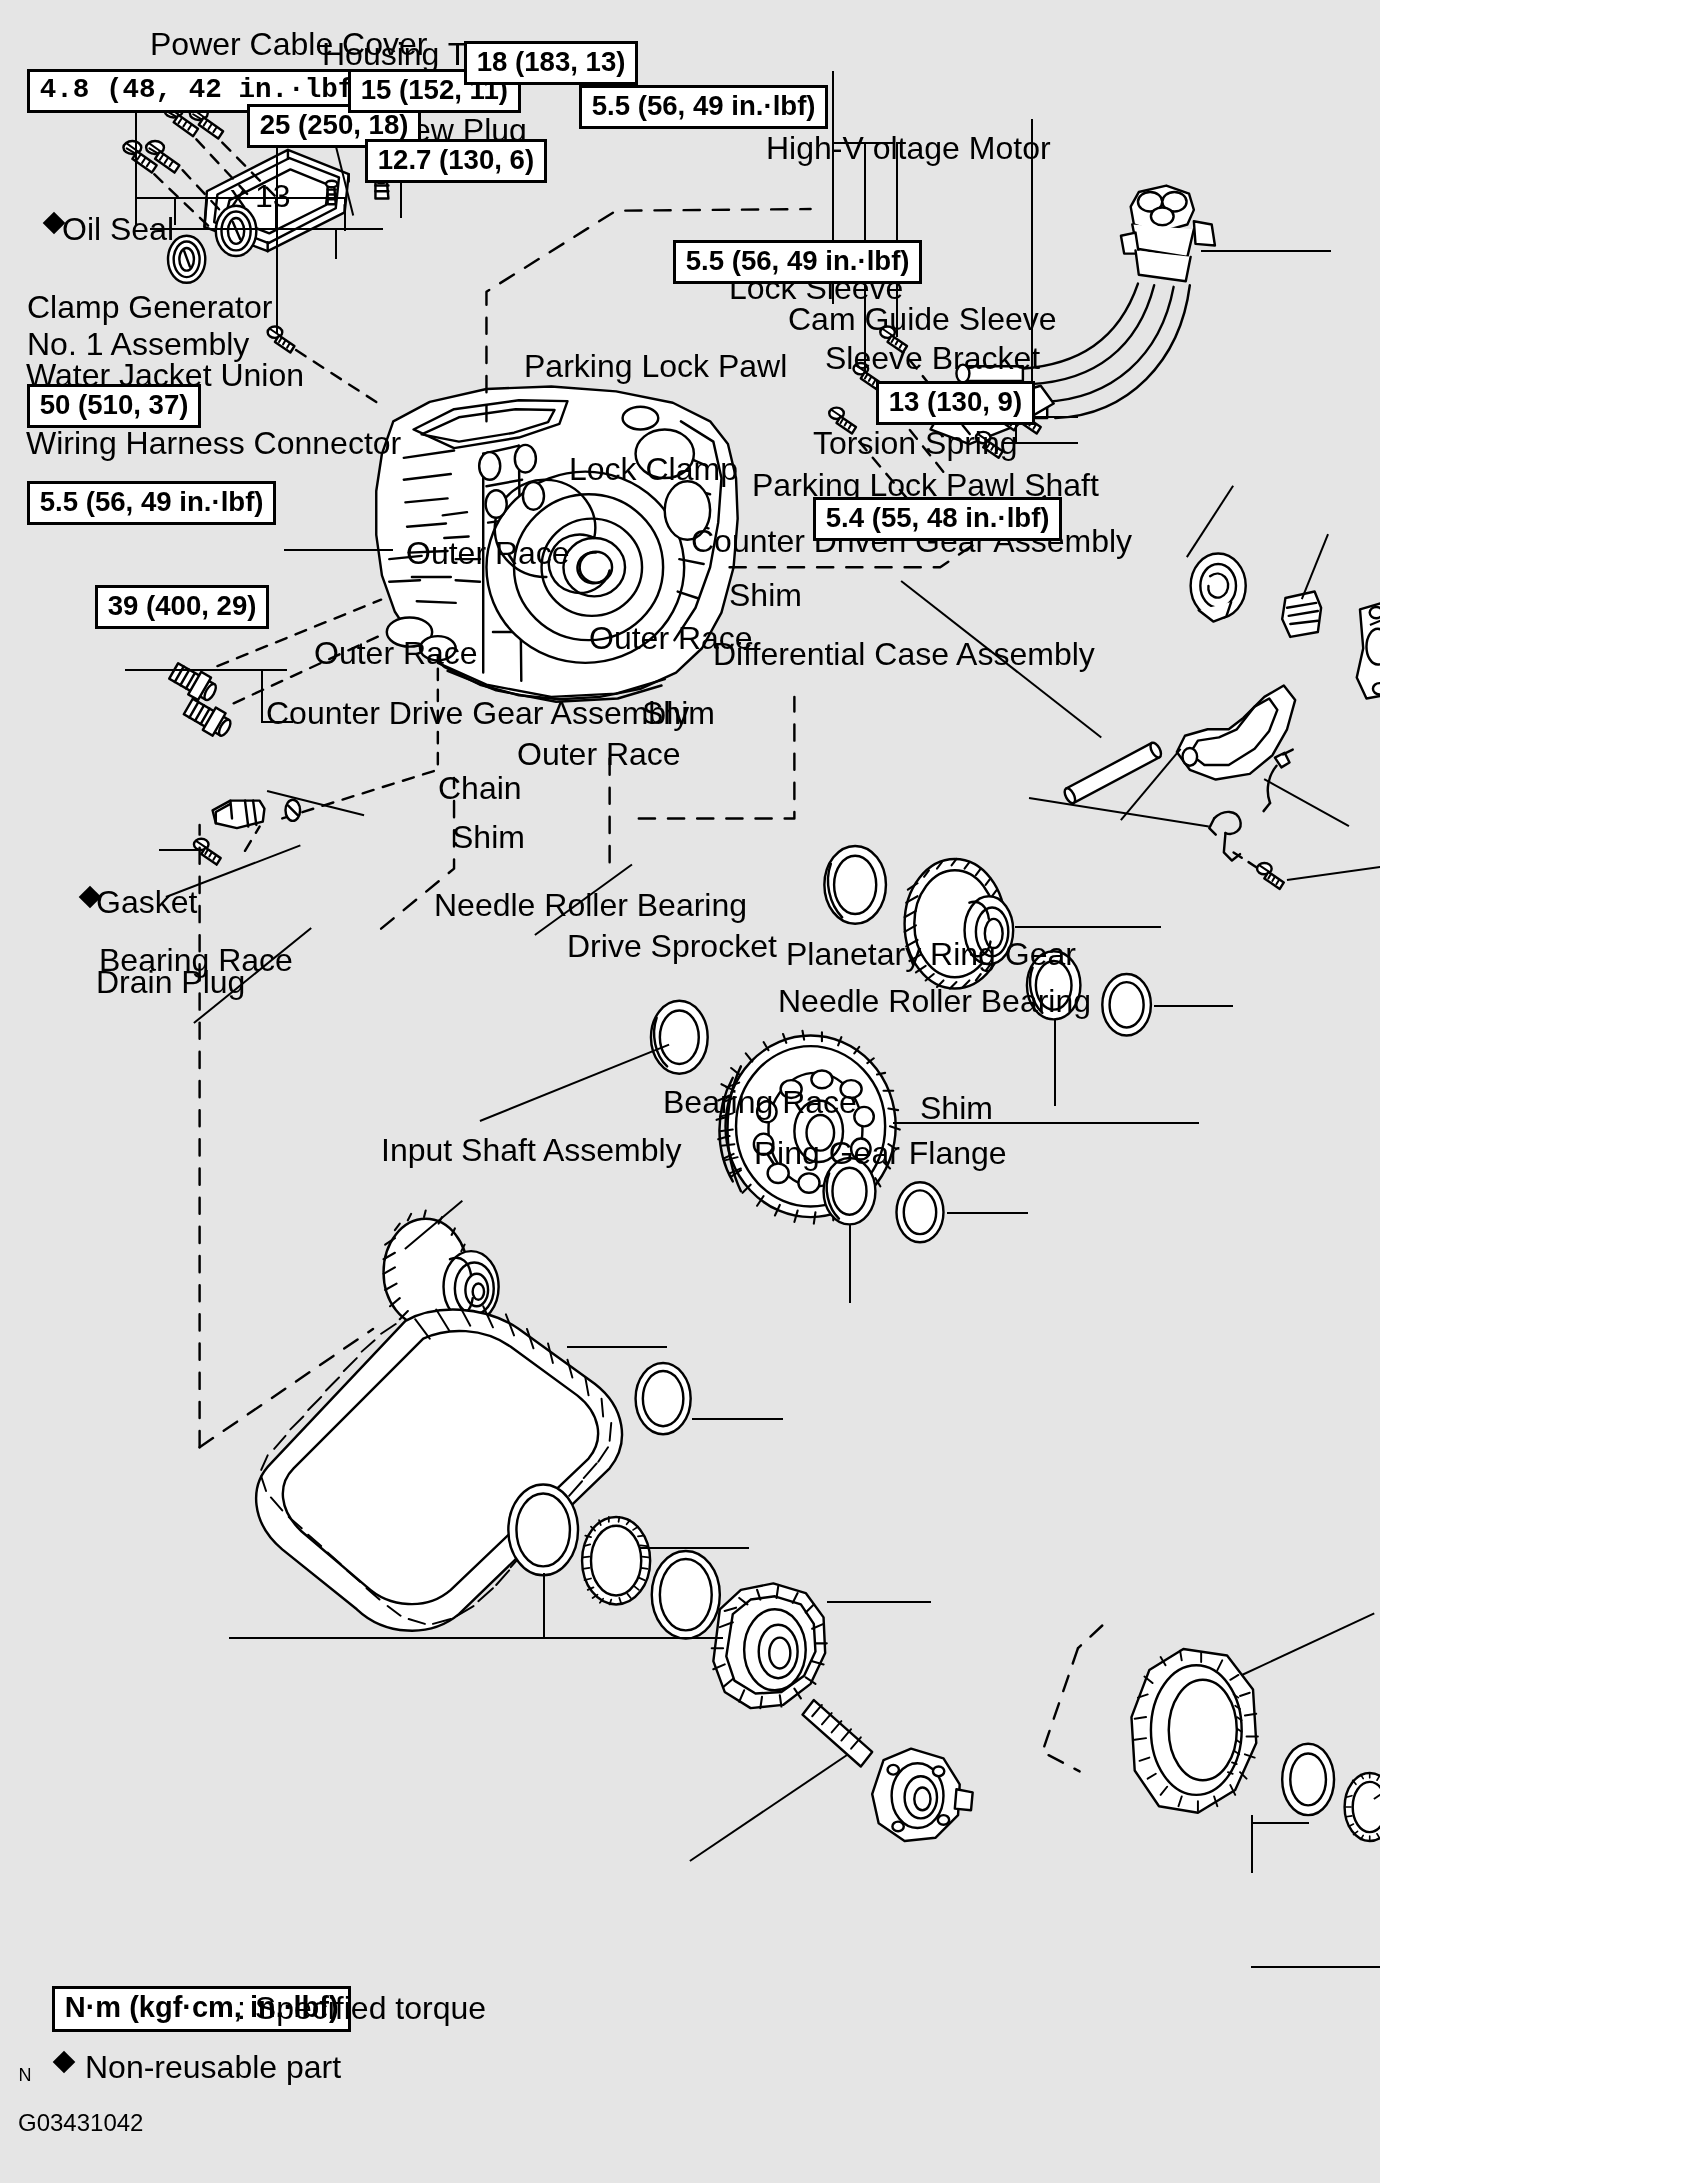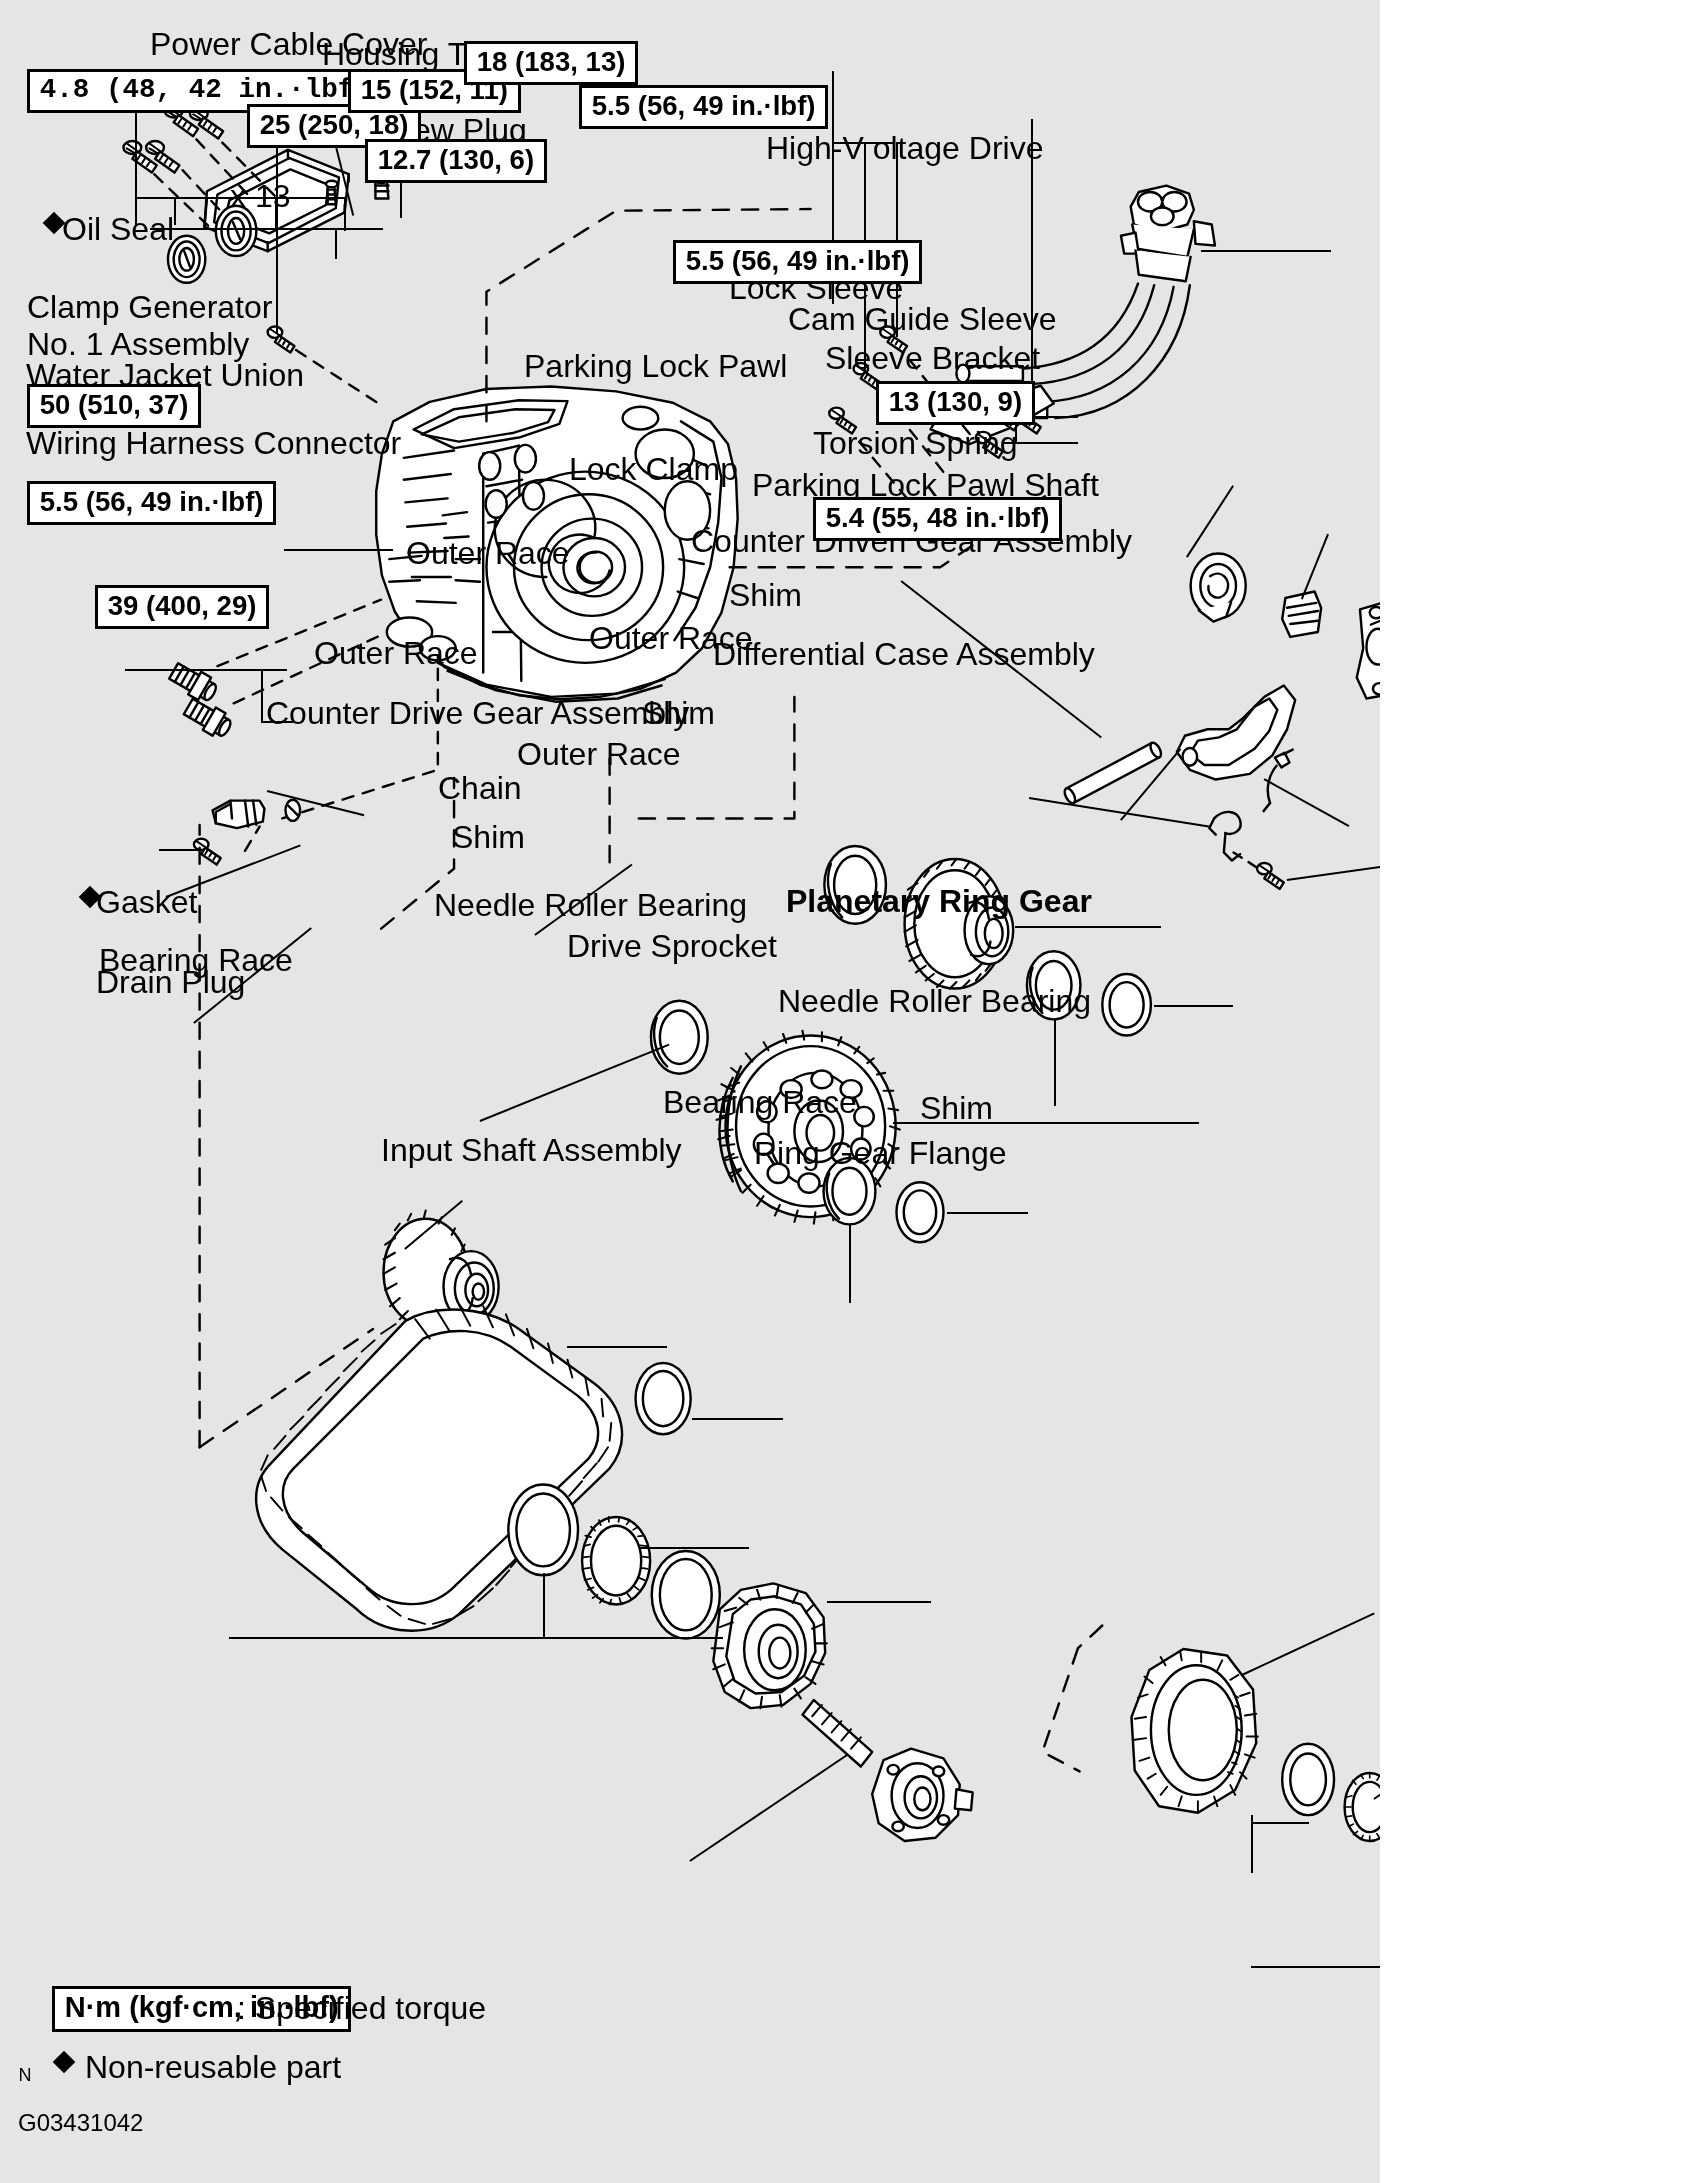--- a/index.html
+++ b/index.html
@@ -672,21 +672,21 @@
   <div class="ln h" style="left:1251px;top:1966px;width:180px;"></div>
   <div class="ln v" style="left:1431px;top:1872px;height:96px;"></div>
 
   <div class="ln v" style="left:1498px;top:1919px;height:91px;"></div>
 
   <div class="ln h" style="left:1579px;top:1922px;width:84px;"></div>
 
   <div class="lbl" style="left:150px;top:26px;">Power Cable Cover</div>
   <div class="lbl" style="left:322px;top:36px;">Housing Tube</div>
   <div class="lbl" style="left:365px;top:112px;">Screw Plug</div>
-  <div class="lbl" style="left:766px;top:130px;">High-V oltage Drive</div>
+  <div class="lbl" style="left:766px;top:130px;">High-V oltage Motor</div>
 
   <div class="diamond" style="left:46px;top:215px;"></div>
   <div class="lbl" style="left:62px;top:211px;">Oil Seal</div>
 
   <div class="lbl" style="left:27px;top:289px;">Clamp Generator</div>
   <div class="lbl" style="left:27px;top:326px;">No. 1 Assembly</div>
 
   <div class="lbl" style="left:26px;top:357px;">Water Jacket Union</div>
   <div class="lbl" style="left:26px;top:425px;">Wiring Harness Connector</div>
 
@@ -711,21 +711,21 @@
   <div class="lbl" style="left:713px;top:636px;">Differential Case Assembly</div>
   <div class="lbl" style="left:266px;top:695px;">Counter Drive Gear Assembly</div>
   <div class="lbl" style="left:517px;top:736px;">Outer Race</div>
   <div class="lbl" style="left:642px;top:695px;">Shim</div>
   <div class="lbl" style="left:438px;top:770px;">Chain</div>
   <div class="lbl" style="left:452px;top:819px;">Shim</div>
   <div class="lbl" style="left:434px;top:887px;">Needle Roller Bearing</div>
   <div class="lbl" style="left:99px;top:942px;">Bearing Race</div>
   <div class="lbl" style="left:567px;top:928px;">Drive Sprocket</div>
   <div class="lbl" style="left:381px;top:1132px;">Input Shaft Assembly</div>
-  <div class="lbl" style="left:786px;top:883px;font-weight:bold;">Planetary Ring Gear</div>
+  <div class="lbl" style="left:786px;top:936px;">Planetary Ring Gear</div>
   <div class="lbl" style="left:778px;top:983px;">Needle Roller Bearing</div>
   <div class="lbl" style="left:663px;top:1084px;">Bearing Race</div>
   <div class="lbl" style="left:754px;top:1135px;">Ring Gear Flange</div>
   <div class="lbl" style="left:920px;top:1090px;">Shim</div>
 
   <div class="torque" style="left:27px;top:69px;font-family:Liberation Mono, monospace;">4.8 (48, 42 in.·lbf)</div>
   <div class="torque" style="left:247px;top:104px;">25 (250, 18)</div>
   <div class="torque" style="left:348px;top:69px;">15 (152, 11)</div>
   <div class="torque" style="left:365px;top:139px;">12.7 (130, 6)</div>
   <div class="torque" style="left:464px;top:41px;">18 (183, 13)</div>

